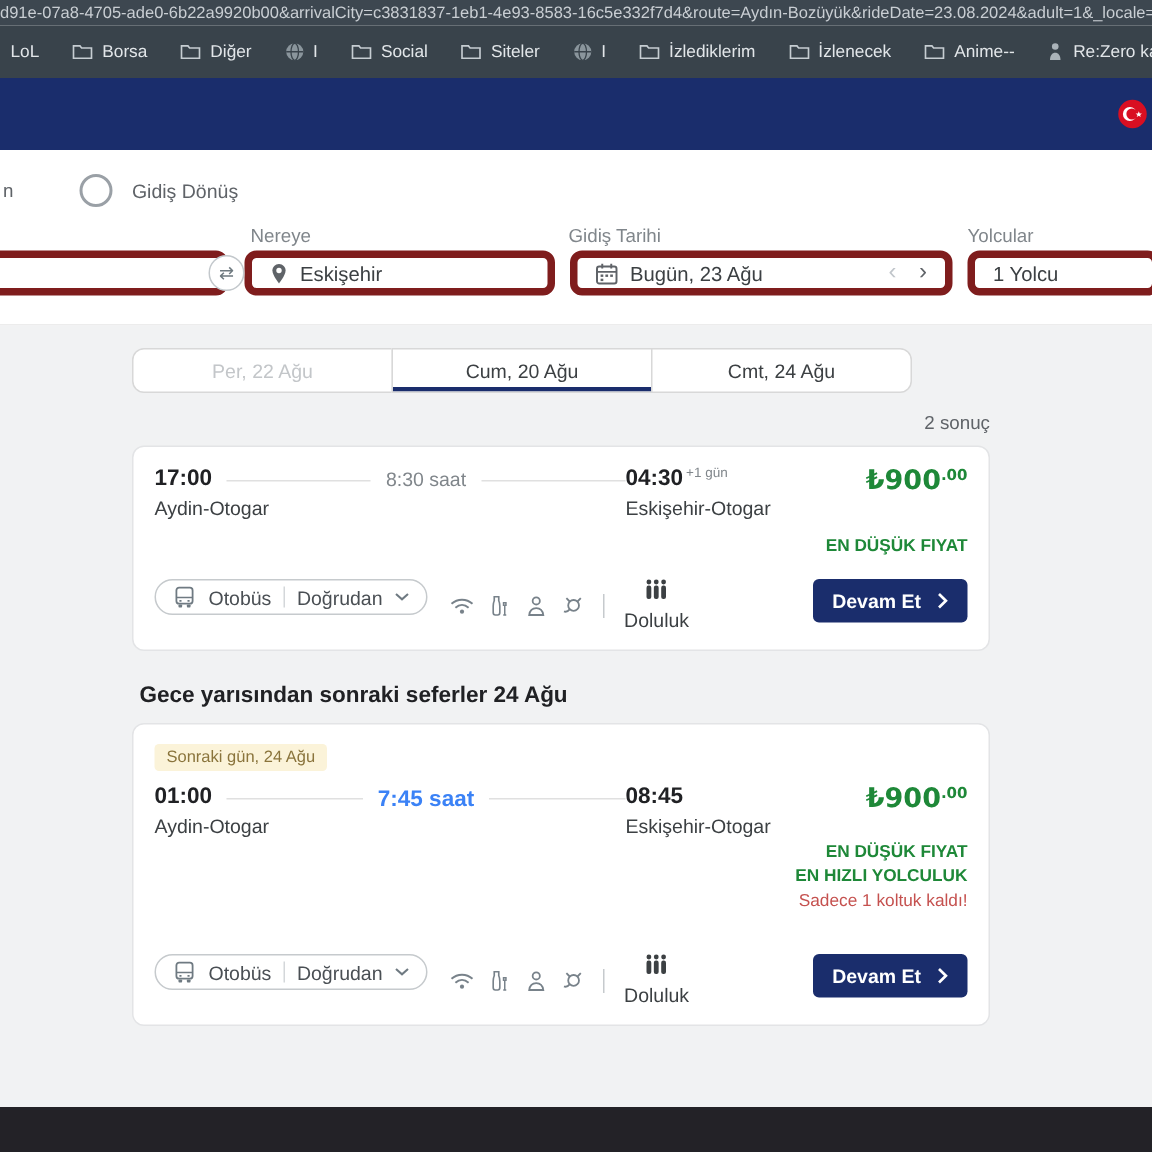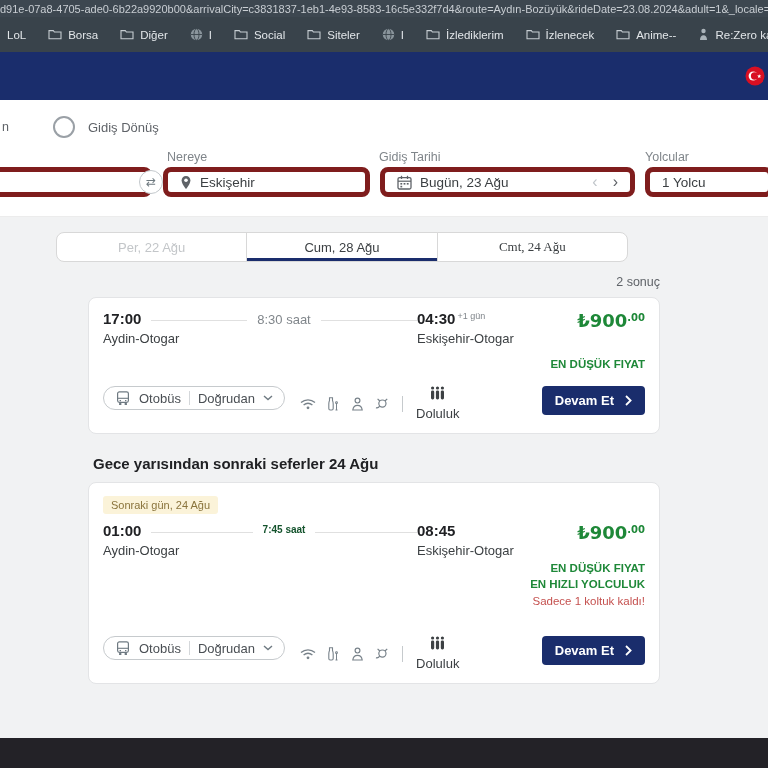--- a/index.html
+++ b/index.html
@@ -32,40 +32,40 @@
           color:#6f7a80; font-size:12px; font-family:"DejaVu Sans",sans-serif; }
   .inp-to { left:163px; width:207px; padding:0 10px 0 12px; gap:8px; }
   .inp-date { left:380px; width:255px; padding:0 12px; gap:8px; }
   .date-chevrons { margin-left:auto; display:flex; align-items:center; gap:15px; }
   .chv-l { color:#c1c6cb; font-size:16px; }
   .chv-r { color:#5f6368; font-size:16px; }
   .inp-pax { left:645px; width:128px; padding:0 12px; }
 
   
   .content { height:521px; background:#f1f2f3; padding-top:15px; position:relative; }
-  .tabs { width:572px; margin-left:56px; display:flex; }
+  .tabs { width:520px; margin-left:88px; display:flex; }
   .tab { flex:1; height:30px; background:#fff; border:1px solid #d8d8d8; margin-left:-1px;
          display:flex; align-items:center; justify-content:center; font-size:13px; color:#3c4043; }
   .tab.first { border-radius:8px 0 0 8px; margin-left:0; color:#c3c6c9; }
   .tab.active { box-shadow:inset 0 -3px 0 #1a2d6c; }
-  .tab.last { border-radius:0 8px 8px 0;font-family:Liberation Serif, serif; }
+  .tab.last { border-radius:0 8px 8px 0; }
   .results-count { width:572px; margin:13px 0 8px 88px; text-align:right; color:#5f6368; font-size:12.5px; }
 
   .card { width:572px; margin-left:88px; background:#fff; border:1px solid #e3e4e6; border-radius:8px;
           padding:12px 14px; }
   .card-top { position:relative; }
   .journey-row { display:flex; align-items:flex-start; padding-right:138px; }
   .dep-col { position:relative; width:48px; height:42px; flex:0 0 auto; }
   .arr-col { position:relative; width:90px; height:42px; flex:0 0 auto; }
   .time { font-size:15px; font-weight:bold; color:#202124; white-space:nowrap; }
   .sup { font-size:9px; color:#80868b; position:relative; top:-5px; margin-left:2px; font-weight:normal; }
   .station { position:absolute; top:21px; left:0; font-size:13px; color:#3c4043; white-space:nowrap; }
   .connector { flex:1 1 auto; height:1px; background:#e0e0e0; margin-top:10px; }
   .duration { font-size:13px; color:#80868b; padding:2px 10px 0; white-space:nowrap; }
-  .duration.green { color:#14532d; font-weight:bold; font-size:10px; }
+  .duration.green { color:#3b82f6; font-weight:bold; font-size:15px; }
   .right-stack { position:absolute; top:0; right:0; text-align:right; }
   .price { color:#1e8838; font-weight:bold; font-size:18px; font-family:"DejaVu Sans","Liberation Sans",sans-serif; white-space:nowrap; }
   .price .fraction { font-size:10px; position:relative; top:-6px; }
   .badge-green { color:#1e8838; font-weight:bold; font-size:11.5px; margin-top:4px; white-space:nowrap; }
   .gap-lg { margin-top:27px; }
   .gap-md { margin-top:19px; }
   .warning { color:#c5514f; font-size:11.5px; margin-top:5px; white-space:nowrap; }
   .h-c1 { min-height:66px; }
   .h-c2 { min-height:104px; }
   .day-badge { display:inline-block; background:#fbf3d9; color:#8a743c; font-size:11px;
@@ -214,21 +214,21 @@
 
   <div class="inp inp-pax">
     <span>1 Yolcu</span>
   </div>
 </div>
 
 <div class="content">
 
   <div class="tabs">
     <div class="tab first">Per, 22 Ağu</div>
-    <div class="tab active">Cum, 28 Ağu</div>
+    <div class="tab active">Cum, 20 Ağu</div>
     <div class="tab last">Cmt, 24 Ağu</div>
   </div>
 
   <div class="results-count">2 sonuç</div>
 
   <div class="card">
     <div class="card-top h-c1">
       <div class="journey-row">
         <div class="dep-col">
           <span class="time">17:00</span>

